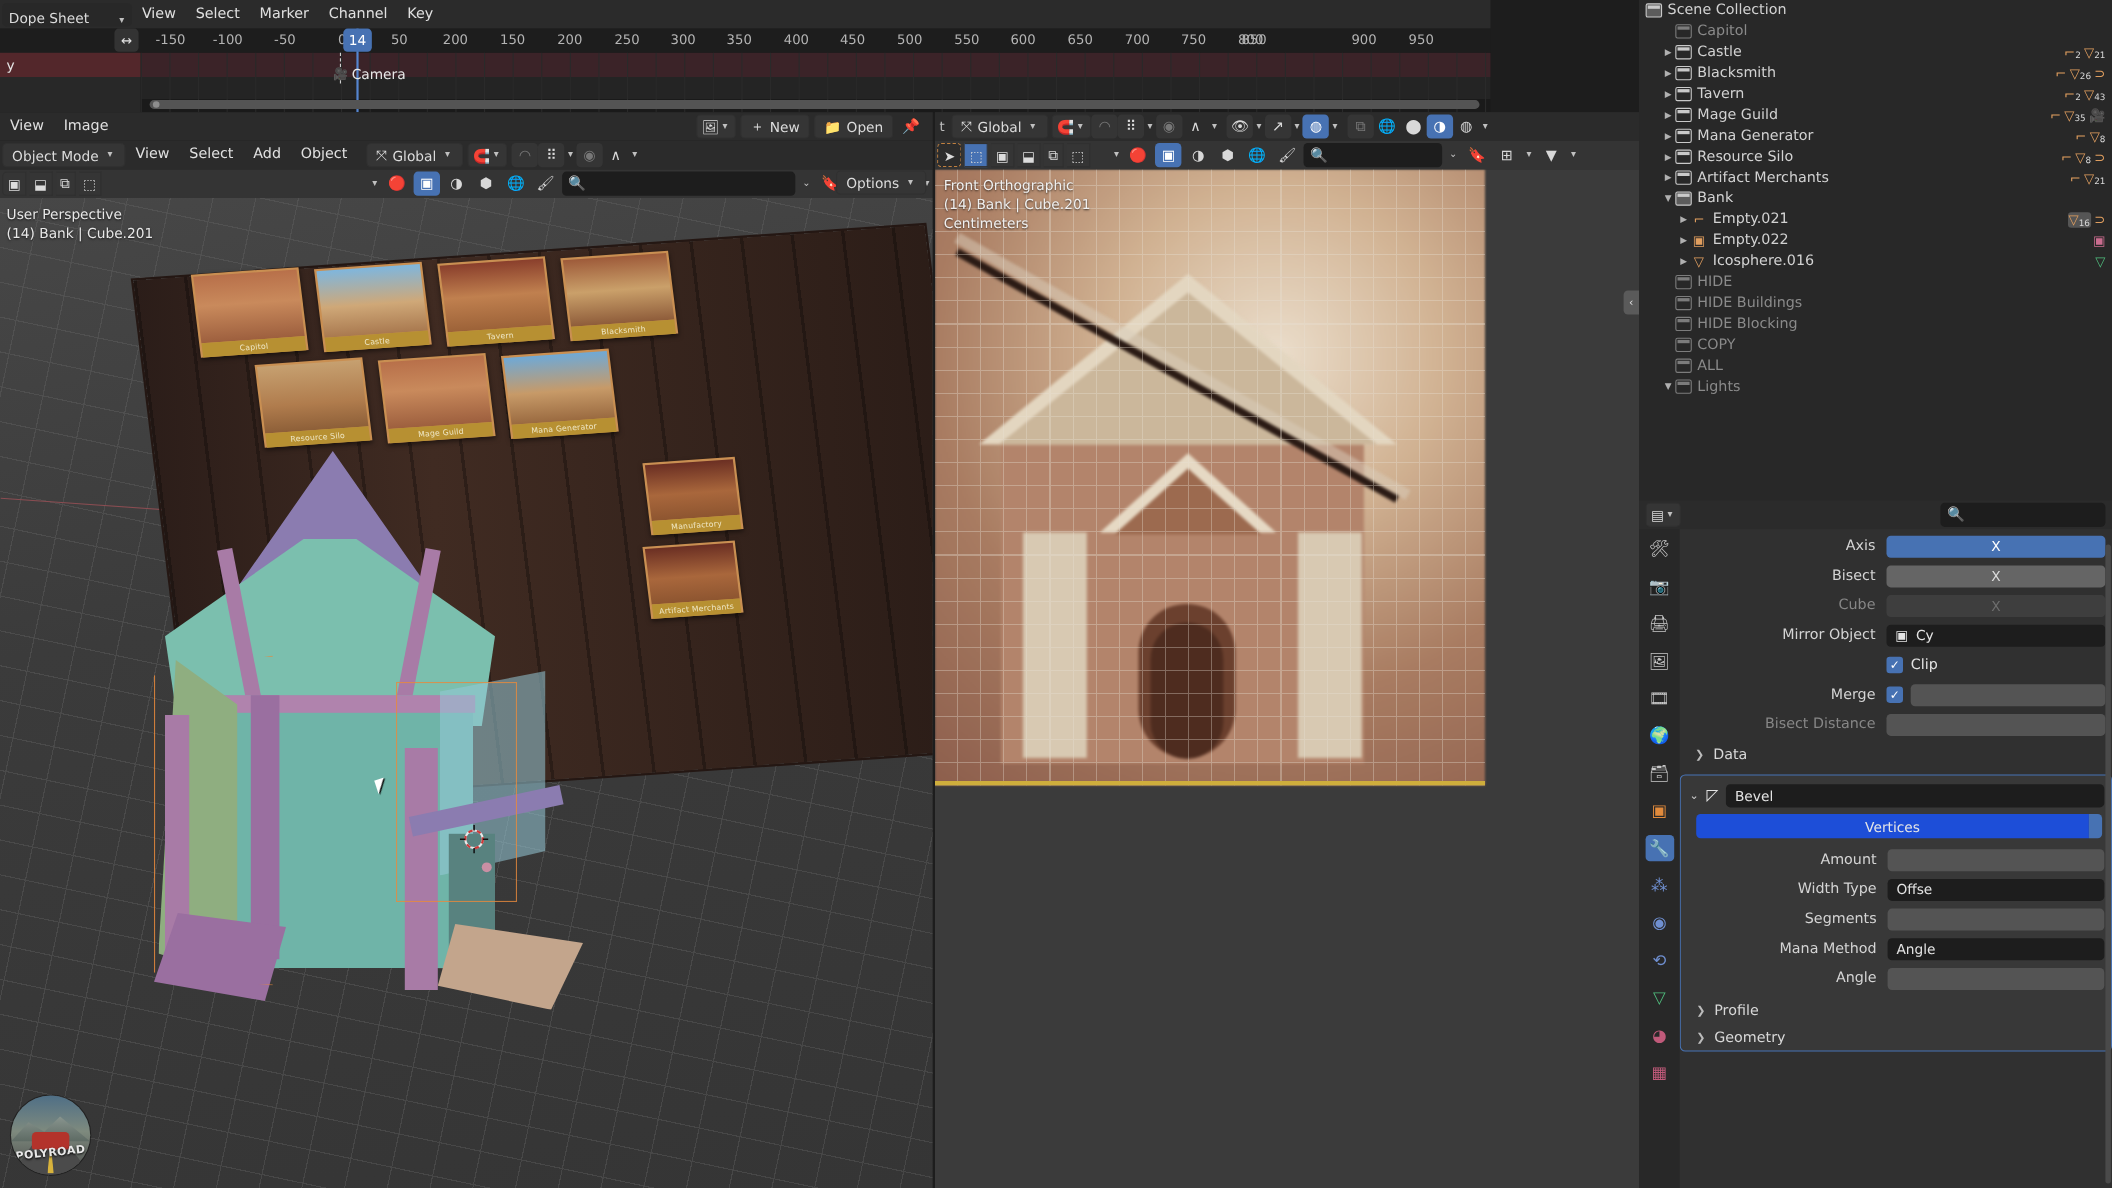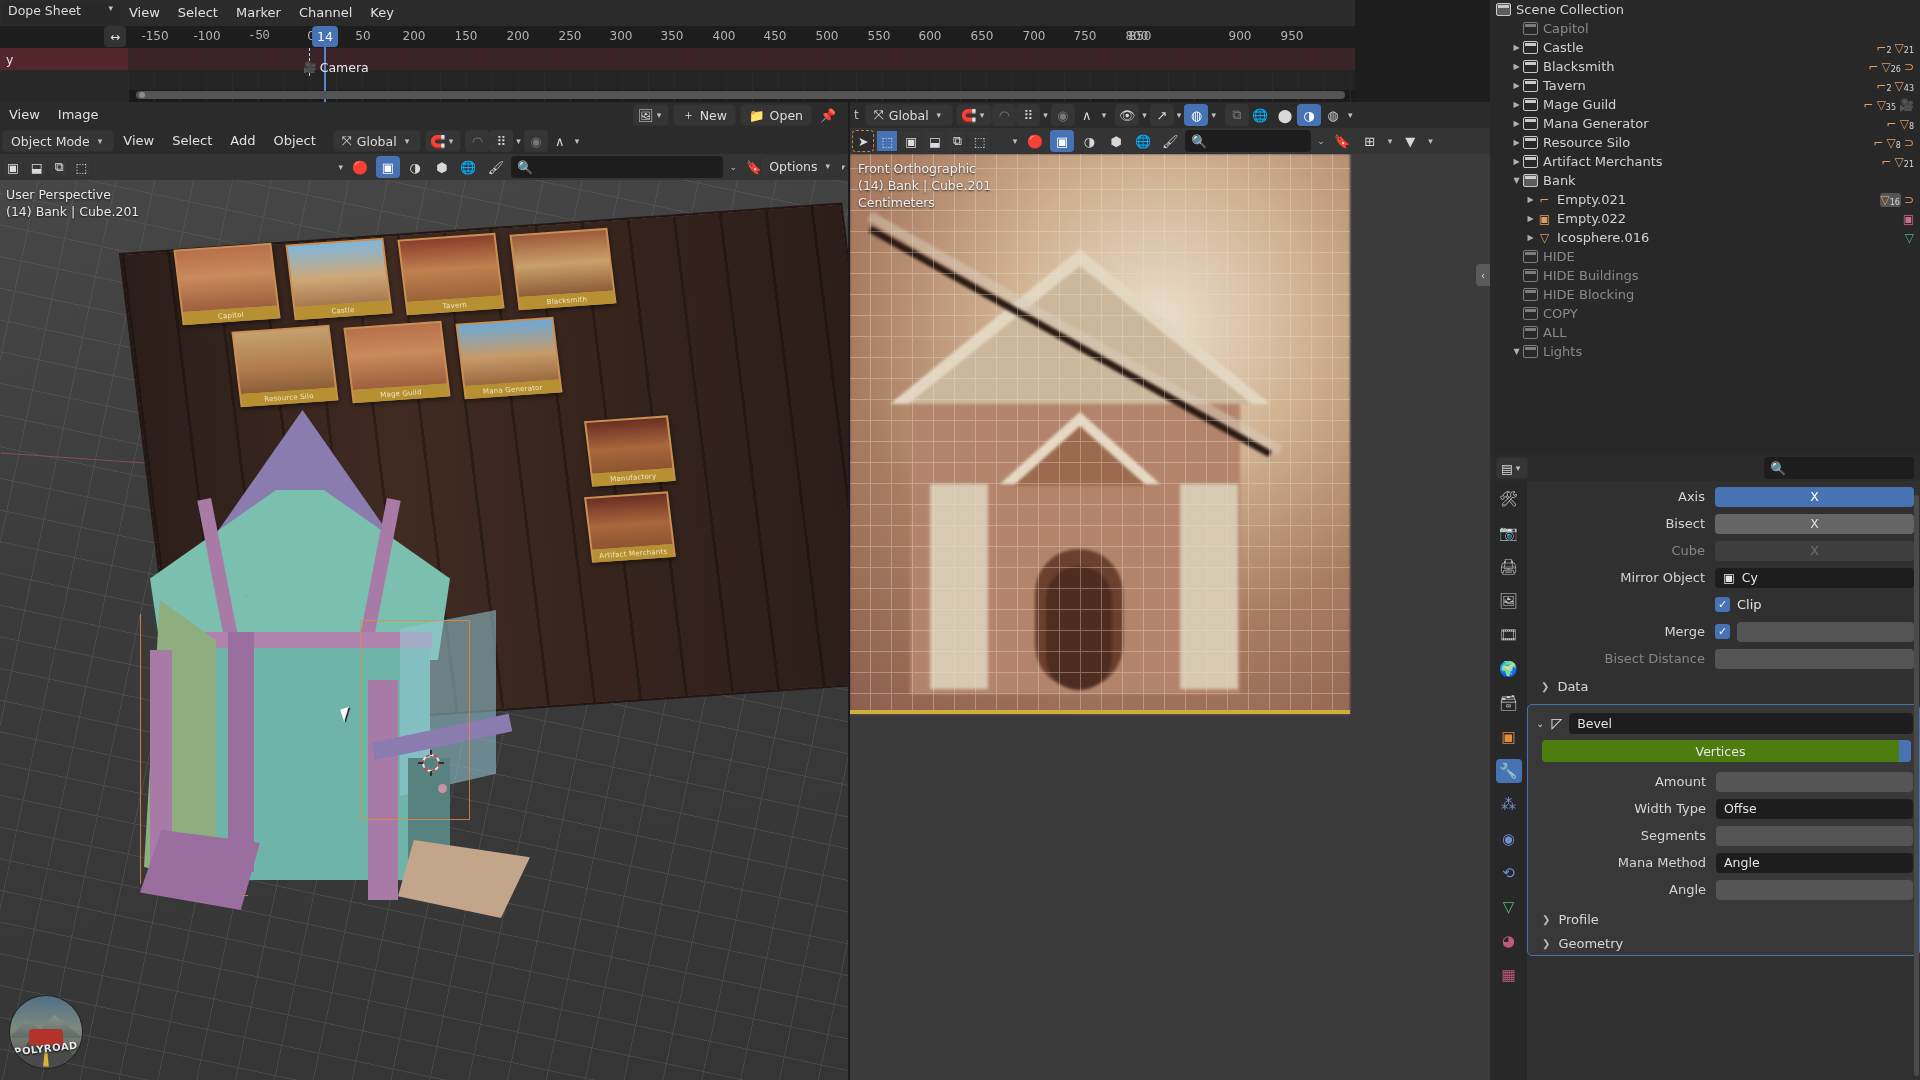--- a/index.html
+++ b/index.html
@@ -34,21 +34,21 @@
 
   .searchfield {
     background:#1d1d1d; border-radius:4px; height:22px;
     display:flex; align-items:center; padding:0 6px; gap:5px; color:#8b8b8b;
   }
 
   
   #dopesheet { position:absolute; left:0; top:0; width:1355px; height:102px; background:#1d1d1d; }
   #ds-menubar { height:26px; background:#2b2b2b; display:flex; align-items:center; padding-left:2px; }
   #ds-editor-sel { background:#282828; border-radius:4px; height:21px; width:118px;
-      display:flex; align-items:flex-start; padding:0 6px; font-size:12.5px; color:#dcdcdc; position:relative;}
+      display:flex; align-items:flex-end; padding:0 6px; font-size:12.5px; color:#dcdcdc; position:relative;}
   #ds-editor-sel .chev { position:absolute; right:4px; }
   #ds-ruler { position:absolute; left:0; top:26px; width:1355px; height:22px; background:#1d1d1d; }
   #ds-ruler .tick { position:absolute; top:3px; font-size:12px; color:#b4b4b4; transform:translateX(-50%); }
   #ds-chanpanel { position:absolute; left:0; top:48px; width:128px; bottom:0; background:#282828; }
   #ds-chan-row { position:absolute; left:0; top:0; width:128px; height:22px;
       background:#53272b; display:flex; align-items:center; padding-left:6px; font-size:12.5px; }
   #ds-grid { position:absolute; left:128px; top:48px; right:0; bottom:0; background:#1a1a1a; }
   #ds-grid .band { position:absolute; left:0; right:0; height:22px; background:#3b2328; top:0; }
   #ds-grid .band2 { position:absolute; left:0; right:0; height:20px; background:#242424; top:22px; }
   #ds-grid .vline { position:absolute; top:0; bottom:0; width:1px; background:#2a2a2a; }
@@ -208,21 +208,21 @@
       display:flex;align-items:center;justify-content:center;color:#fff;font-size:11px;flex:0 0 15px;}
   .psection { display:flex; align-items:center; gap:8px; height:24px; padding-left:14px;
       font-size:13px; color:#d8d8d8; }
   .psection .arrow { font-size:10px; color:#bbb; }
   #modpanel { margin-top:6px; border:1px solid #4772b3; border-radius:5px;
       background:#383838; padding:5px 0 0 0; }
   #modpanel-hdr { display:flex; align-items:center; gap:7px; height:26px; padding-left:8px; }
   #modpanel-name { background:#1d1d1d; border-radius:4px; height:21px; flex:1; margin-right:6px;
       display:flex; align-items:center; padding:0 8px; font-size:12.5px; }
   .vertbtn-row { display:flex; height:22px; margin:4px 8px 8px 14px; }
-  .vertbtn { flex:1; background:#4d7c0f; display:flex;align-items:center;justify-content:center;
+  .vertbtn { flex:1; background:#1d4ed8; display:flex;align-items:center;justify-content:center;
       font-size:12.5px; color:#e6e6e6; border-radius:4px 0 0 4px; }
   .vertbtn.acc { flex:0 0 12px; background:#4772b3; border-radius:0 4px 4px 0; }
   #props-bottomscroll { position:absolute; right:1px; top:40px; bottom:4px; width:5px;
       background:#4a4a4a; border-radius:3px; }
 </style>
 </head>
 <body>
 
 <div id="root">
 
@@ -236,21 +236,21 @@
     <div class="menu-item">View</div>
     <div class="menu-item">Select</div>
     <div class="menu-item">Marker</div>
     <div class="menu-item">Channel</div>
     <div class="menu-item">Key</div>
   </div>
 
   <div id="ds-ruler">
         <div class="tick" style="left: 155px;">-150</div>
         <div class="tick" style="left: 207px;">-100</div>
-        <div class="tick" style="left: 259px; font-family: Liberation Mono, monospace;">-50</div>
+        <div class="tick" style="left: 259px;">-50</div>
         <div class="tick" style="left: 311px;">0</div>
         <div class="tick" style="left: 363px;">50</div>
         <div class="tick" style="left: 414px;">200</div>
         <div class="tick" style="left: 466px;">150</div>
         <div class="tick" style="left: 518px;">200</div>
         <div class="tick" style="left: 570px;">250</div>
         <div class="tick" style="left: 621px;">300</div>
         <div class="tick" style="left: 672px;">350</div>
         <div class="tick" style="left: 724px;">400</div>
         <div class="tick" style="left: 775px;">450</div>

